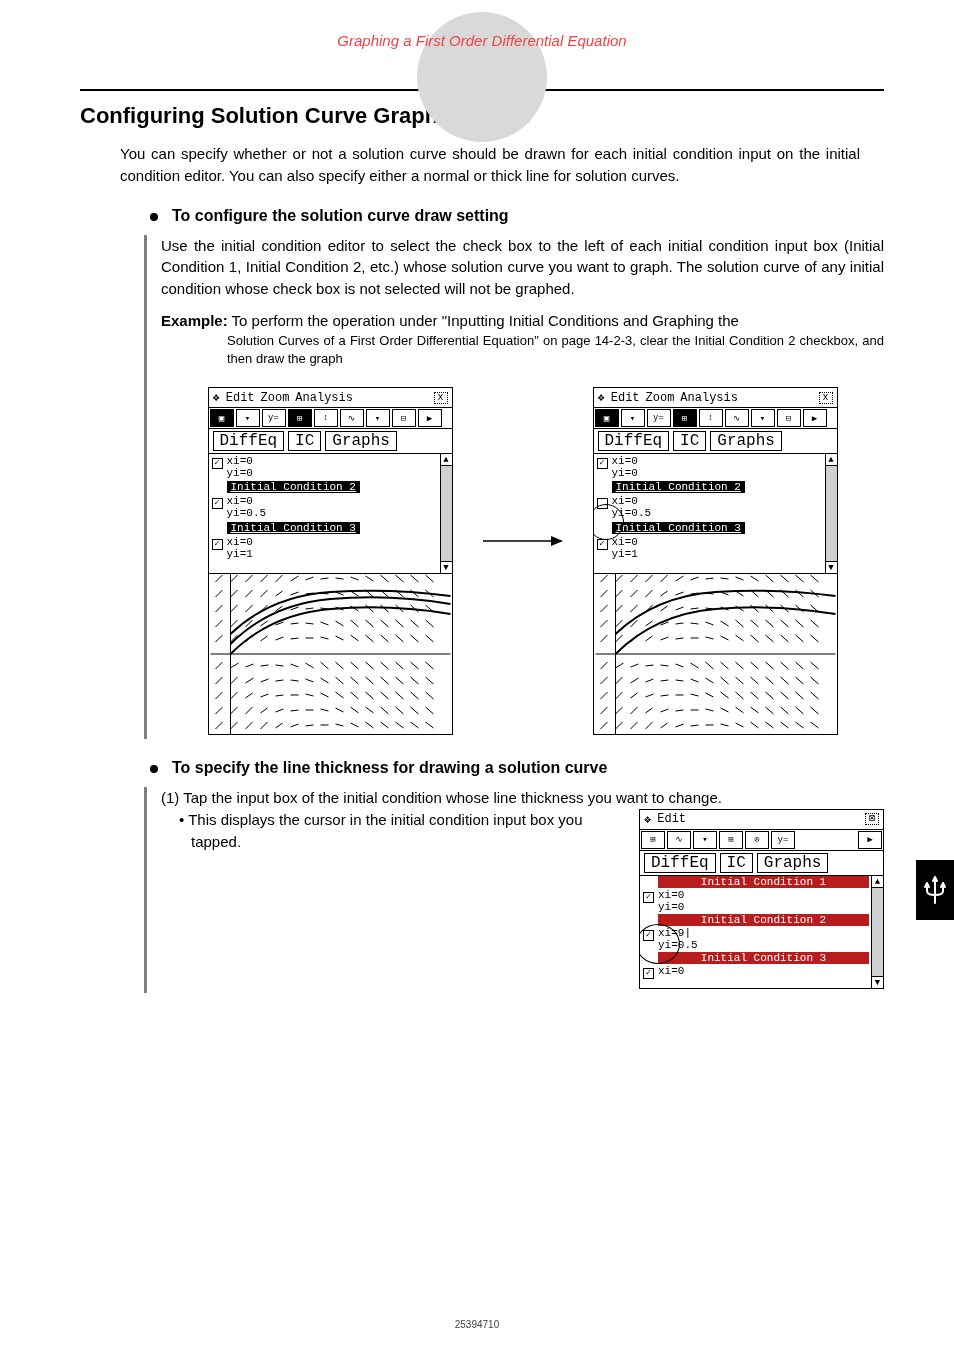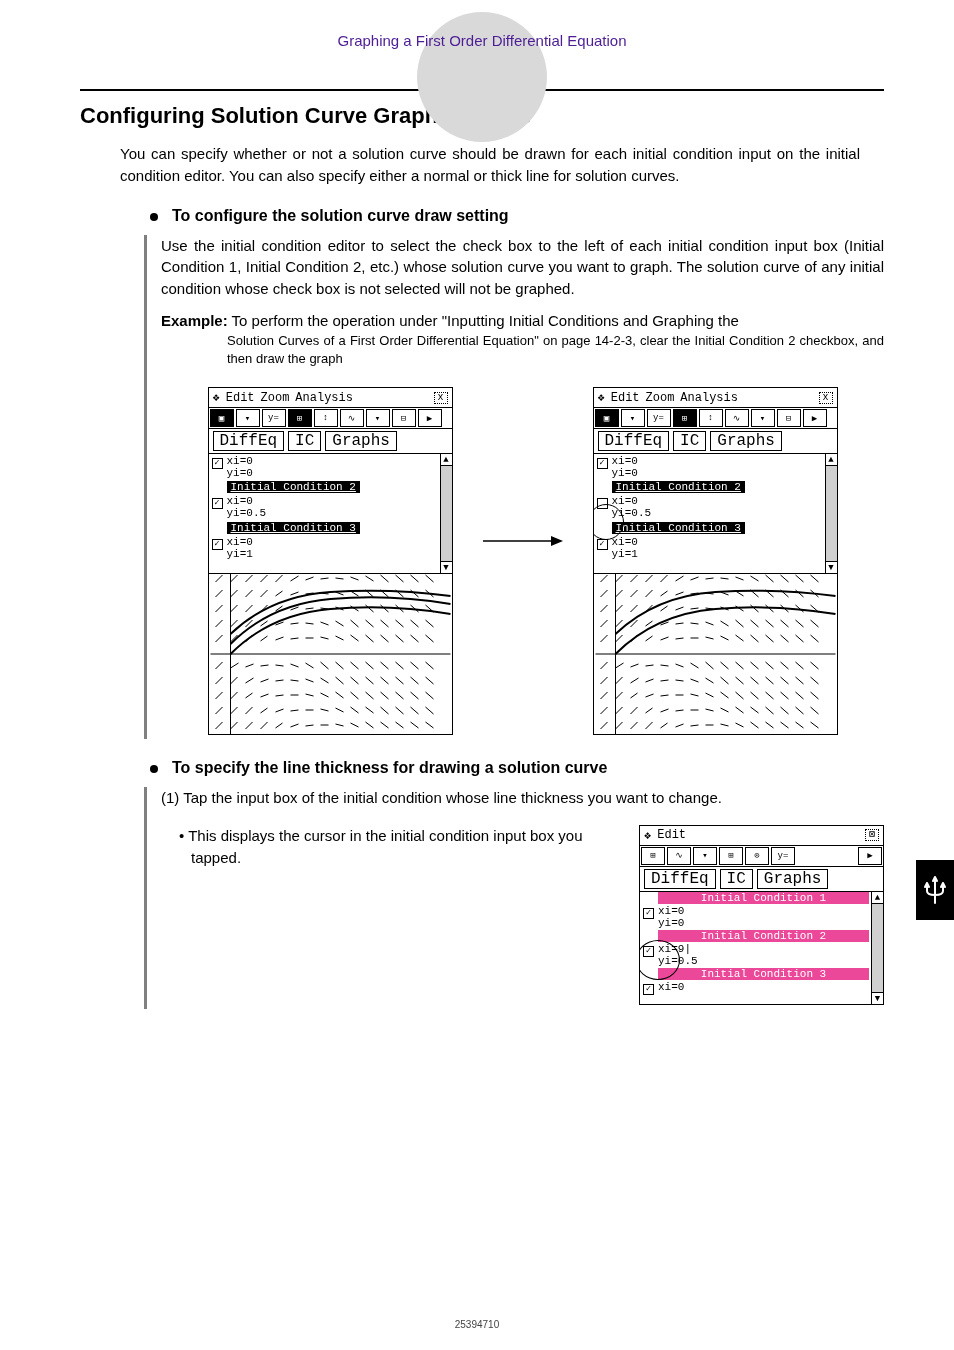--- a/index.html
+++ b/index.html
@@ -31,22 +31,23 @@
   .page-num {
     position: relative;
     z-index: 1;
     font-style: italic;
     font-size: 15px;
     color: #000;
   }
   .page-subtitle {
     position: relative;
     z-index: 1;
+    font-style: italic;
     font-size: 15px;
-    color: #4c1d95;
+    color: #ef4444;
     margin-top: 2px;
   }
   .hr-thick {
     border: none;
     border-top: 2px solid #000;
     margin: 30px 0 12px 0;
   }
   .h2 {
     font-size: 22px;
     font-weight: bold;
@@ -232,21 +233,21 @@
     position: absolute;
     border: 1.5px solid #000;
     border-radius: 50%;
     width: 36px;
     height: 36px;
     pointer-events: none;
   }
   .step-row {
     display: flex;
     align-items: flex-start;
-    margin-top: 16px;
+    margin-top: 0;
     gap: 18px;
   }
   .step-text-col { flex: 1; font-size: 15px; line-height: 1.45; }
   .bullet-line {
     margin-left: 30px;
     text-indent: -12px;
     font-size: 15px;
     line-height: 1.45;
   }
   .side-tab {
@@ -276,21 +277,21 @@
     font-family: "Courier New", monospace;
     font-size: 12px;
     background: #fff;
   }
   .small-cond-panel {
     position: relative;
     height: 112px;
     overflow: hidden;
   }
   .sep-black {
-    background: #ec4899;
+    background: #b91c1c;
     color: #fff;
     font-size: 11px;
     padding: 0 4px;
     margin: 0 14px 0 18px;
     text-align: center;
   }
 </style>
 </head>
 <body>
 

